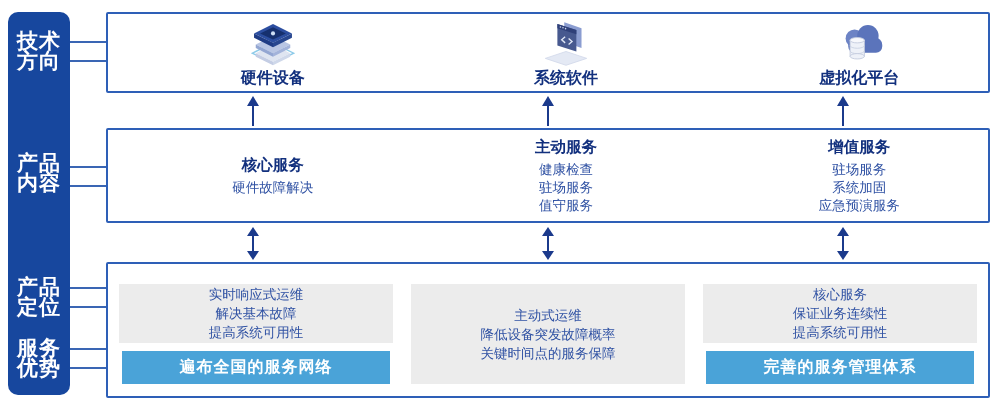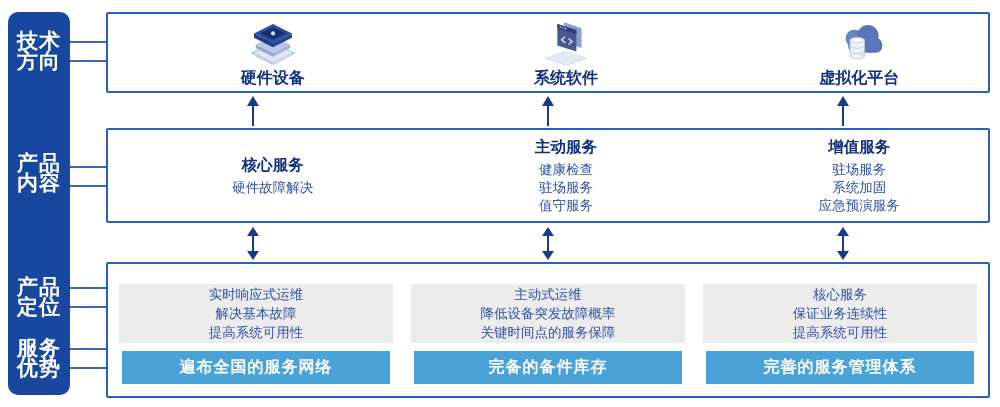--- a/index.html
+++ b/index.html
@@ -191,21 +191,20 @@
         <div>提高系统可用性</div>
       </div>
       <div class="adv-bar">遍布全国的服务网络</div>
     </div>
     <div class="pos-col">
       <div class="gray-panel">
         <div>主动式运维</div>
         <div>降低设备突发故障概率</div>
         <div>关键时间点的服务保障</div>
       </div>
-      <div class="adv-bar">完备的备件库存</div>
     </div>
     <div class="pos-col">
       <div class="gray-panel">
         <div>核心服务</div>
         <div>保证业务连续性</div>
         <div>提高系统可用性</div>
       </div>
       <div class="adv-bar">完善的服务管理体系</div>
     </div>
   </div>

